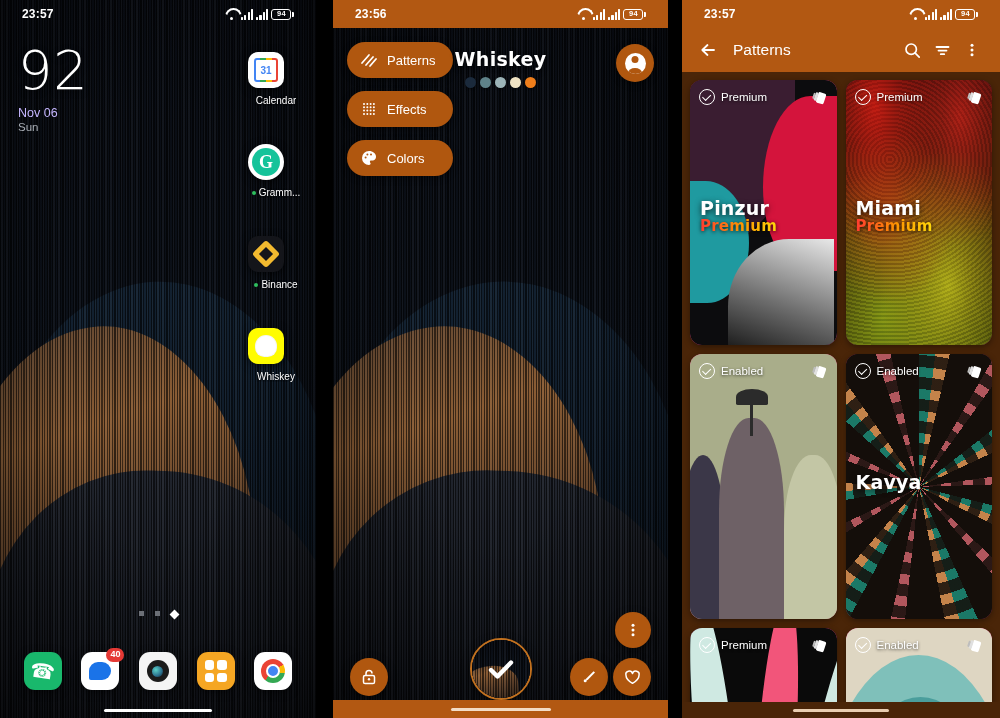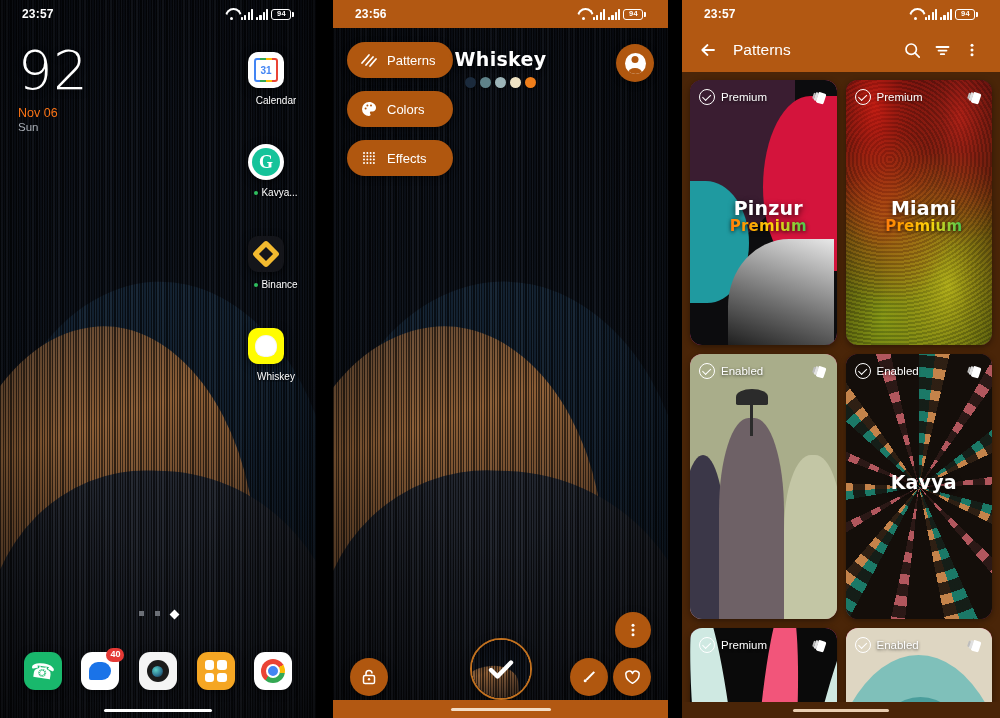--- a/index.html
+++ b/index.html
@@ -88,21 +88,21 @@
     font-size:7.5px; font-weight:700; color:#fff; padding:0 2px; line-height:1;
   }
   .batt-tip { width:1.6px;height:5px;background:#fff;border-radius:0 1px 1px 0;margin-left:1px;}
 
   
   .clock { position:absolute; left:18px; top:46px; z-index:20; color:#fff; }
   .clock-h, .clock-m {
     font-size:54px; line-height:.92; font-weight:300; letter-spacing:1px;
     font-family:"DejaVu Sans", sans-serif; text-shadow:0 2px 6px rgba(0,0,0,.6);
   }
-  .clock-date { margin-top:10px; font-size:12.5px; color:#f97316; font-weight:500; }
+  .clock-date { margin-top:10px; font-size:12.5px; color:#c4b5fd; font-weight:500; }
   .clock-day  { font-size:11.5px; color:#a9aeb5; margin-top:1px; }
 
   .app-col { position:absolute; right:14px; top:52px; z-index:20; width:72px; }
   .app { display:flex; flex-direction:column; align-items:center; margin-bottom:38px; }
   .app-ico {
     width:36px;height:36px;border-radius:10px; display:flex;align-items:center;justify-content:center;
     box-shadow:0 2px 8px rgba(0,0,0,.55); position:relative; overflow:hidden;
   }
   .app-label { margin-top:7px; font-size:10px; color:#fff; text-shadow:0 1px 3px #000; white-space:nowrap;
                max-width:72px; overflow:hidden; text-overflow:ellipsis; display:flex; align-items:center; gap:3px;padding-left:20px;}
@@ -210,21 +210,21 @@
      gap:9px; background:#4a2508; height:674px; overflow:hidden; align-content:start;}
   .card { position:relative; border-radius:12px; overflow:hidden; height:265px; background:#ec4899;
      box-shadow:0 2px 6px rgba(0,0,0,.4); }
   .card-badge { position:absolute; left:9px; top:9px; z-index:6; display:flex; align-items:center; gap:6px;
      color:#fff; font-size:11.5px; font-weight:400; text-shadow:0 1px 3px rgba(0,0,0,.7);}
   .chk-ring { width:16px;height:16px;border-radius:50%;border:1.6px solid #fff; display:flex;align-items:center;
      justify-content:center; flex:none;}
   .chk-ring:after{content:"";width:7px;height:4px;border-left:1.6px solid #fff;border-bottom:1.6px solid #fff;
      transform:rotate(-45deg) translate(0.5px,-1px);}
   .card-stack { position:absolute; right:9px; top:9px; z-index:6; width:18px;height:18px;}
-  .card-name { position:absolute; left:10px;right:0; top:44%; z-index:6; text-align:center; color:#fff;
+  .card-name { position:absolute; left:10px;right:0; top:44%; z-index:6; color:#fff;
      font-size:19px; font-weight:800; font-family:"DejaVu Sans",sans-serif;
      text-shadow:0 2px 6px rgba(0,0,0,.75); letter-spacing:.2px;}
   .card-sub { display:block; font-size:15px; font-weight:800; margin-top:-2px;
      background:linear-gradient(90deg,#ff3b30 0%, #ff9500 30%, #ffd60a 55%, #34c759 80%, #0a84ff 100%);
      -webkit-background-clip:text; background-clip:text; color:transparent;
      text-shadow:none; filter: drop-shadow(0 1px 2px rgba(0,0,0,.8));}
   .r-navbar { position:absolute; left:0;right:0;bottom:0;height:16px;background:#4a2508;z-index:20;
      display:flex;align-items:center;justify-content:center;}
   .r-navbar i{width:96px;height:3px;background:#e9cdb0;border-radius:3px;display:block;}
 
@@ -331,21 +331,21 @@
         <div class="app-label">
             <span>Calendar</span>
           </div>
       </div>
       <div class="app">
         <div class="app-ico ic-gram">
             <div class="g">G</div>
           </div>
         <div class="app-label">
             <span class="dot-green"></span>
-            <span>Kavya...</span>
+            <span>Gramm...</span>
           </div>
       </div>
       <div class="app">
         <div class="app-ico ic-bin">
             <div class="d"></div>
           </div>
         <div class="app-label">
             <span class="dot-green"></span>
             <span>Binance</span>
           </div>
@@ -436,31 +436,20 @@
         <span class="chip-ico">
           <svg width="18" height="18" viewBox="0 0 18 18">
               <g stroke="#fff" stroke-width="1.7" stroke-linecap="round">
             <line x1="2" y1="12" x2="9" y2="4"></line>
                 <line x1="6" y1="14" x2="13" y2="6"></line>
                 <line x1="10" y1="15" x2="16" y2="8"></line>
               </g>
             </svg>
         </span>
         <span>Patterns</span>
-      </div>
-      <div class="chip">
-        <span class="chip-ico">
-          <svg width="18" height="18" viewBox="0 0 18 18">
-              <path d="M9 2a7 7 0 100 14c1 0 1.6-.6 1.6-1.4 0-.8-.7-1.2-.7-1.9 0-.6.5-1.1 1.2-1.1H13A4 4 0 0016 7.6C16 4.5 12.9 2 9 2z" fill="#fff"></path>
-            <circle cx="5.6" cy="8.4" r="1" fill="#b0570f"></circle>
-              <circle cx="7.4" cy="5.4" r="1" fill="#b0570f"></circle>
-              <circle cx="11" cy="5.4" r="1" fill="#b0570f"></circle>
-            </svg>
-        </span>
-        <span>Colors</span>
       </div>
       <div class="chip">
         <span class="chip-ico">
           <svg width="18" height="18" viewBox="0 0 18 18">
               <g fill="#fff">
             <circle cx="4" cy="4" r="1"></circle>
                 <circle cx="7.3" cy="4" r="1"></circle>
                 <circle cx="10.6" cy="4" r="1"></circle>
                 <circle cx="13.9" cy="4" r="1"></circle>
             <circle cx="4" cy="7.3" r="1"></circle>
@@ -472,20 +461,31 @@
                 <circle cx="10.6" cy="10.6" r="1"></circle>
                 <circle cx="13.9" cy="10.6" r="1"></circle>
             <circle cx="4" cy="13.9" r="1"></circle>
                 <circle cx="7.3" cy="13.9" r="1"></circle>
                 <circle cx="10.6" cy="13.9" r="1"></circle>
                 <circle cx="13.9" cy="13.9" r="1"></circle>
               </g>
             </svg>
         </span>
         <span>Effects</span>
+      </div>
+      <div class="chip">
+        <span class="chip-ico">
+          <svg width="18" height="18" viewBox="0 0 18 18">
+              <path d="M9 2a7 7 0 100 14c1 0 1.6-.6 1.6-1.4 0-.8-.7-1.2-.7-1.9 0-.6.5-1.1 1.2-1.1H13A4 4 0 0016 7.6C16 4.5 12.9 2 9 2z" fill="#fff"></path>
+            <circle cx="5.6" cy="8.4" r="1" fill="#b0570f"></circle>
+              <circle cx="7.4" cy="5.4" r="1" fill="#b0570f"></circle>
+              <circle cx="11" cy="5.4" r="1" fill="#b0570f"></circle>
+            </svg>
+        </span>
+        <span>Colors</span>
       </div>
     </div>
 
     <div class="mid-title-wrap">
       <div class="mid-title">Whiskey</div>
       <div class="mid-dots">
         <i style="background:#1b2a3c"></i>
         <i style="background:#5f8289"></i>
         <i style="background:#9cb4b8"></i>
         <i style="background:#efe3c4"></i>

